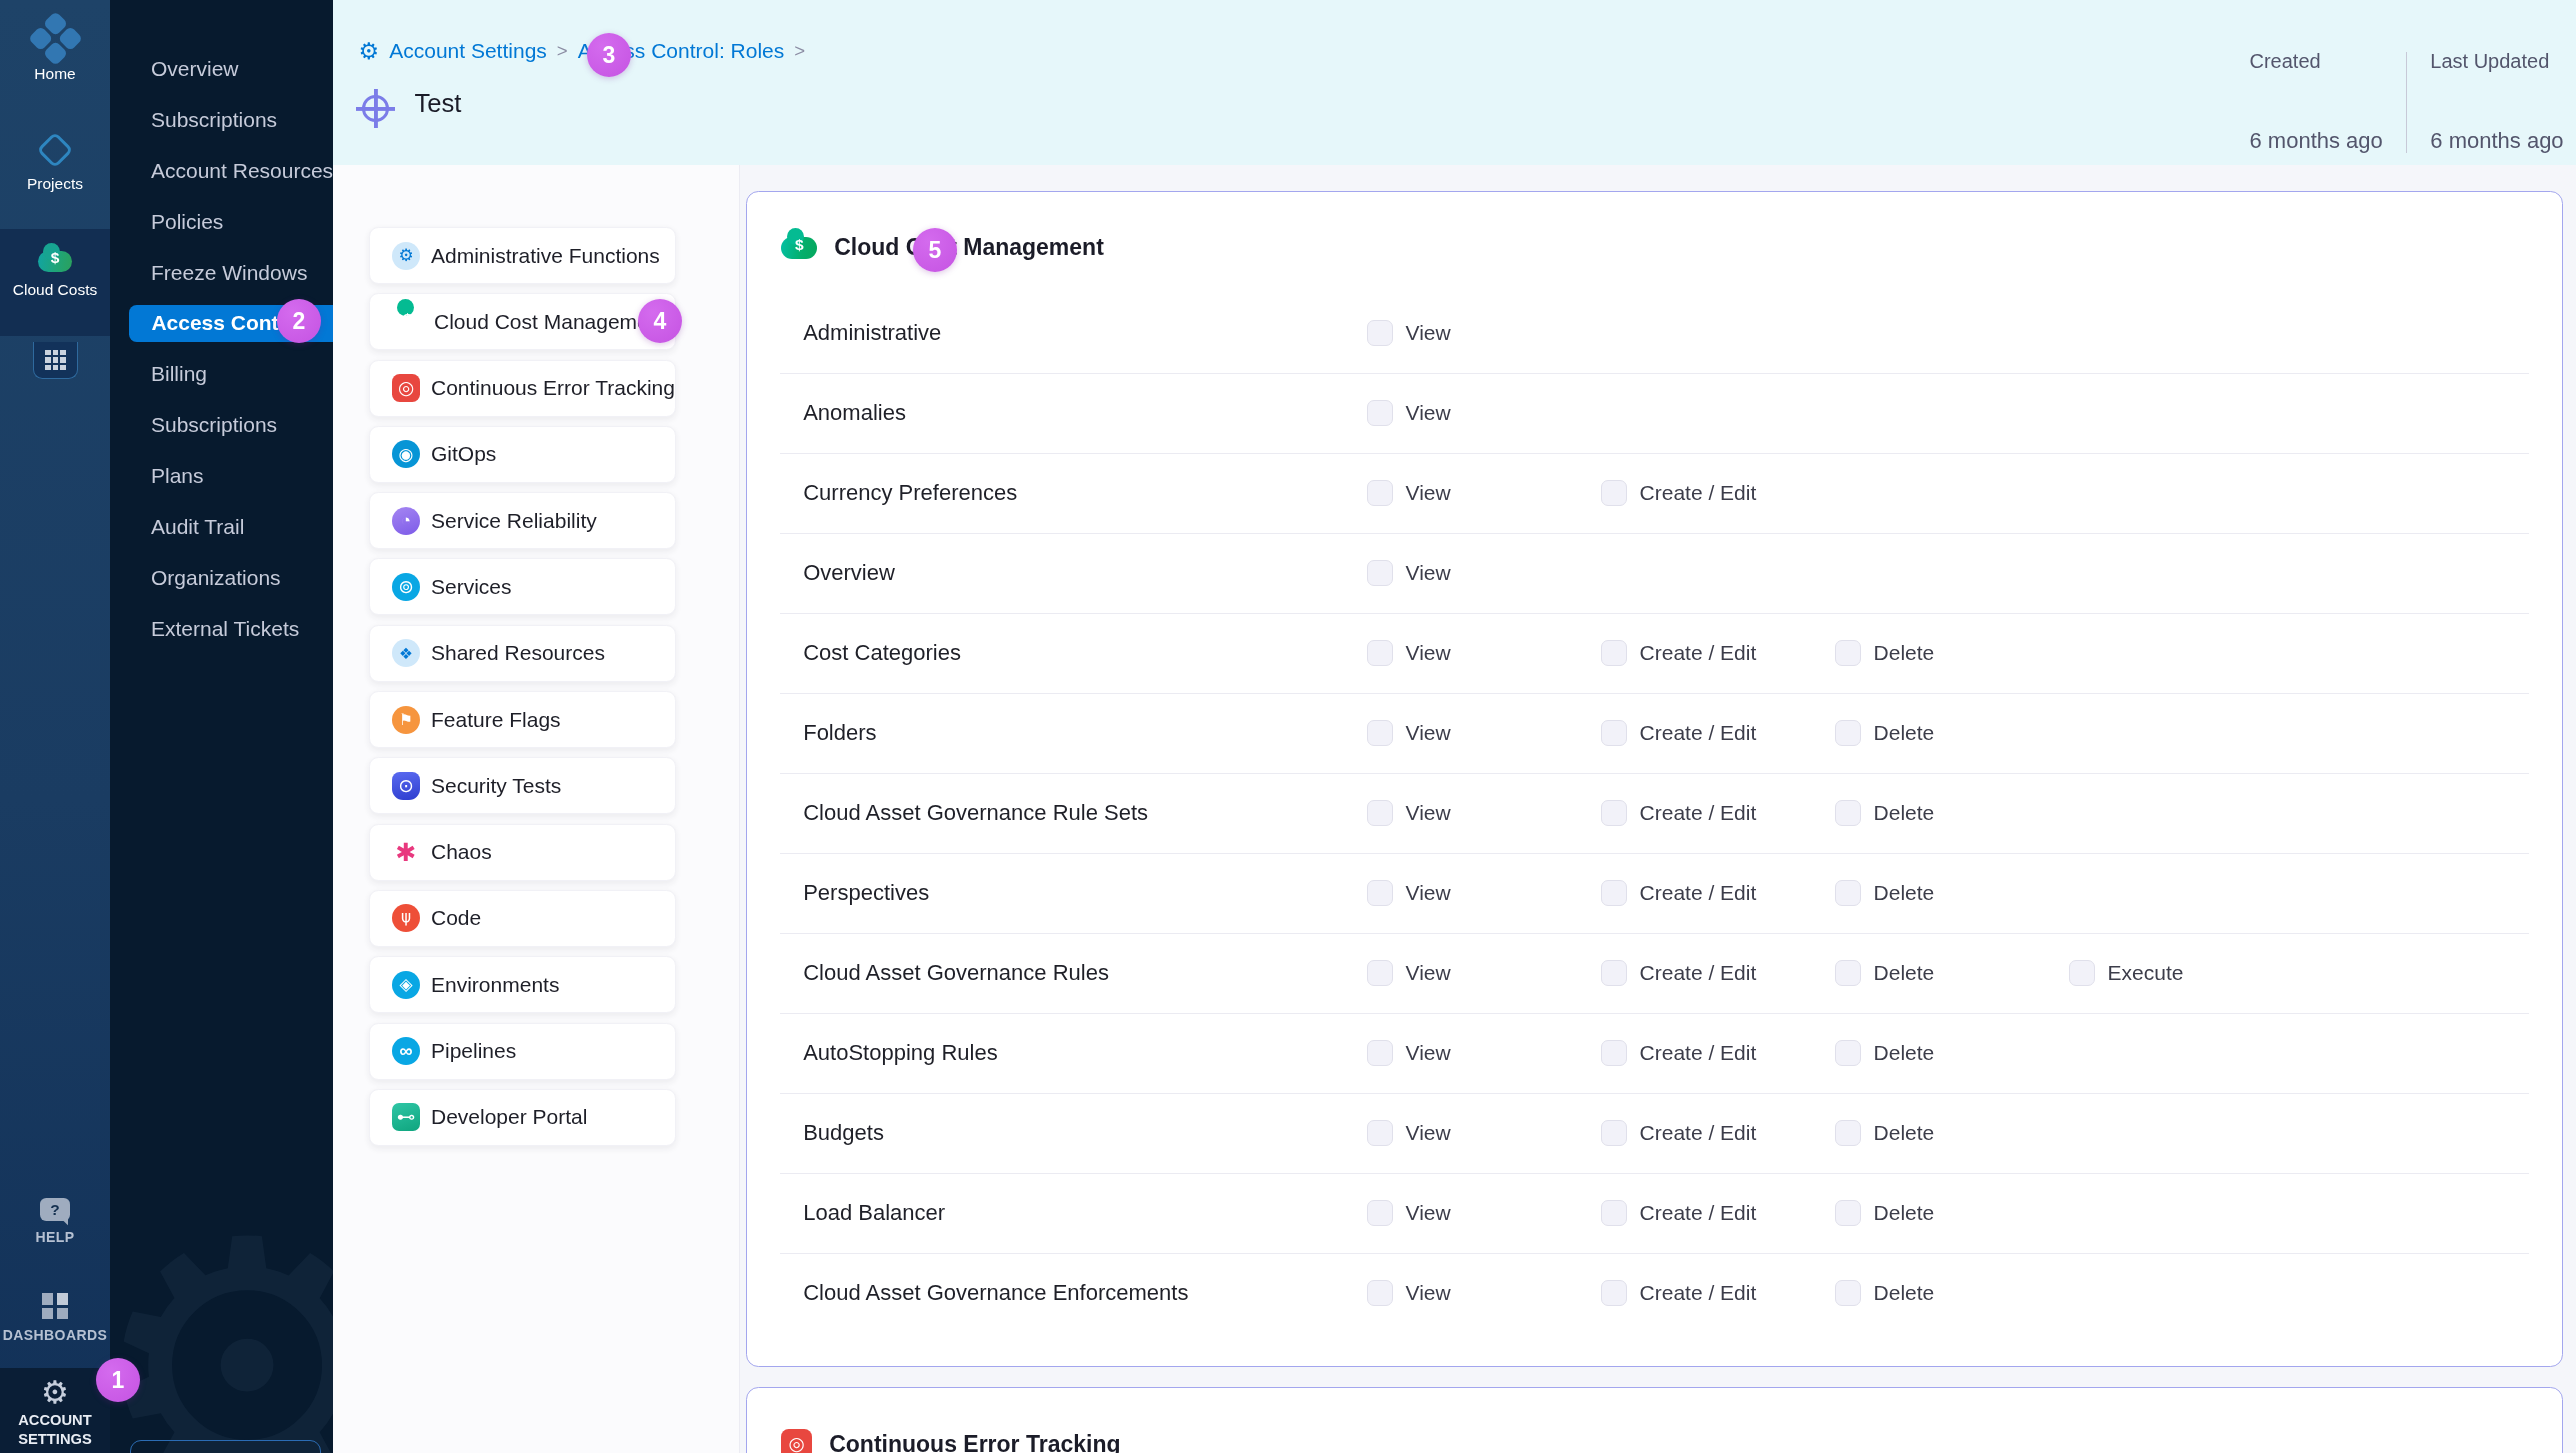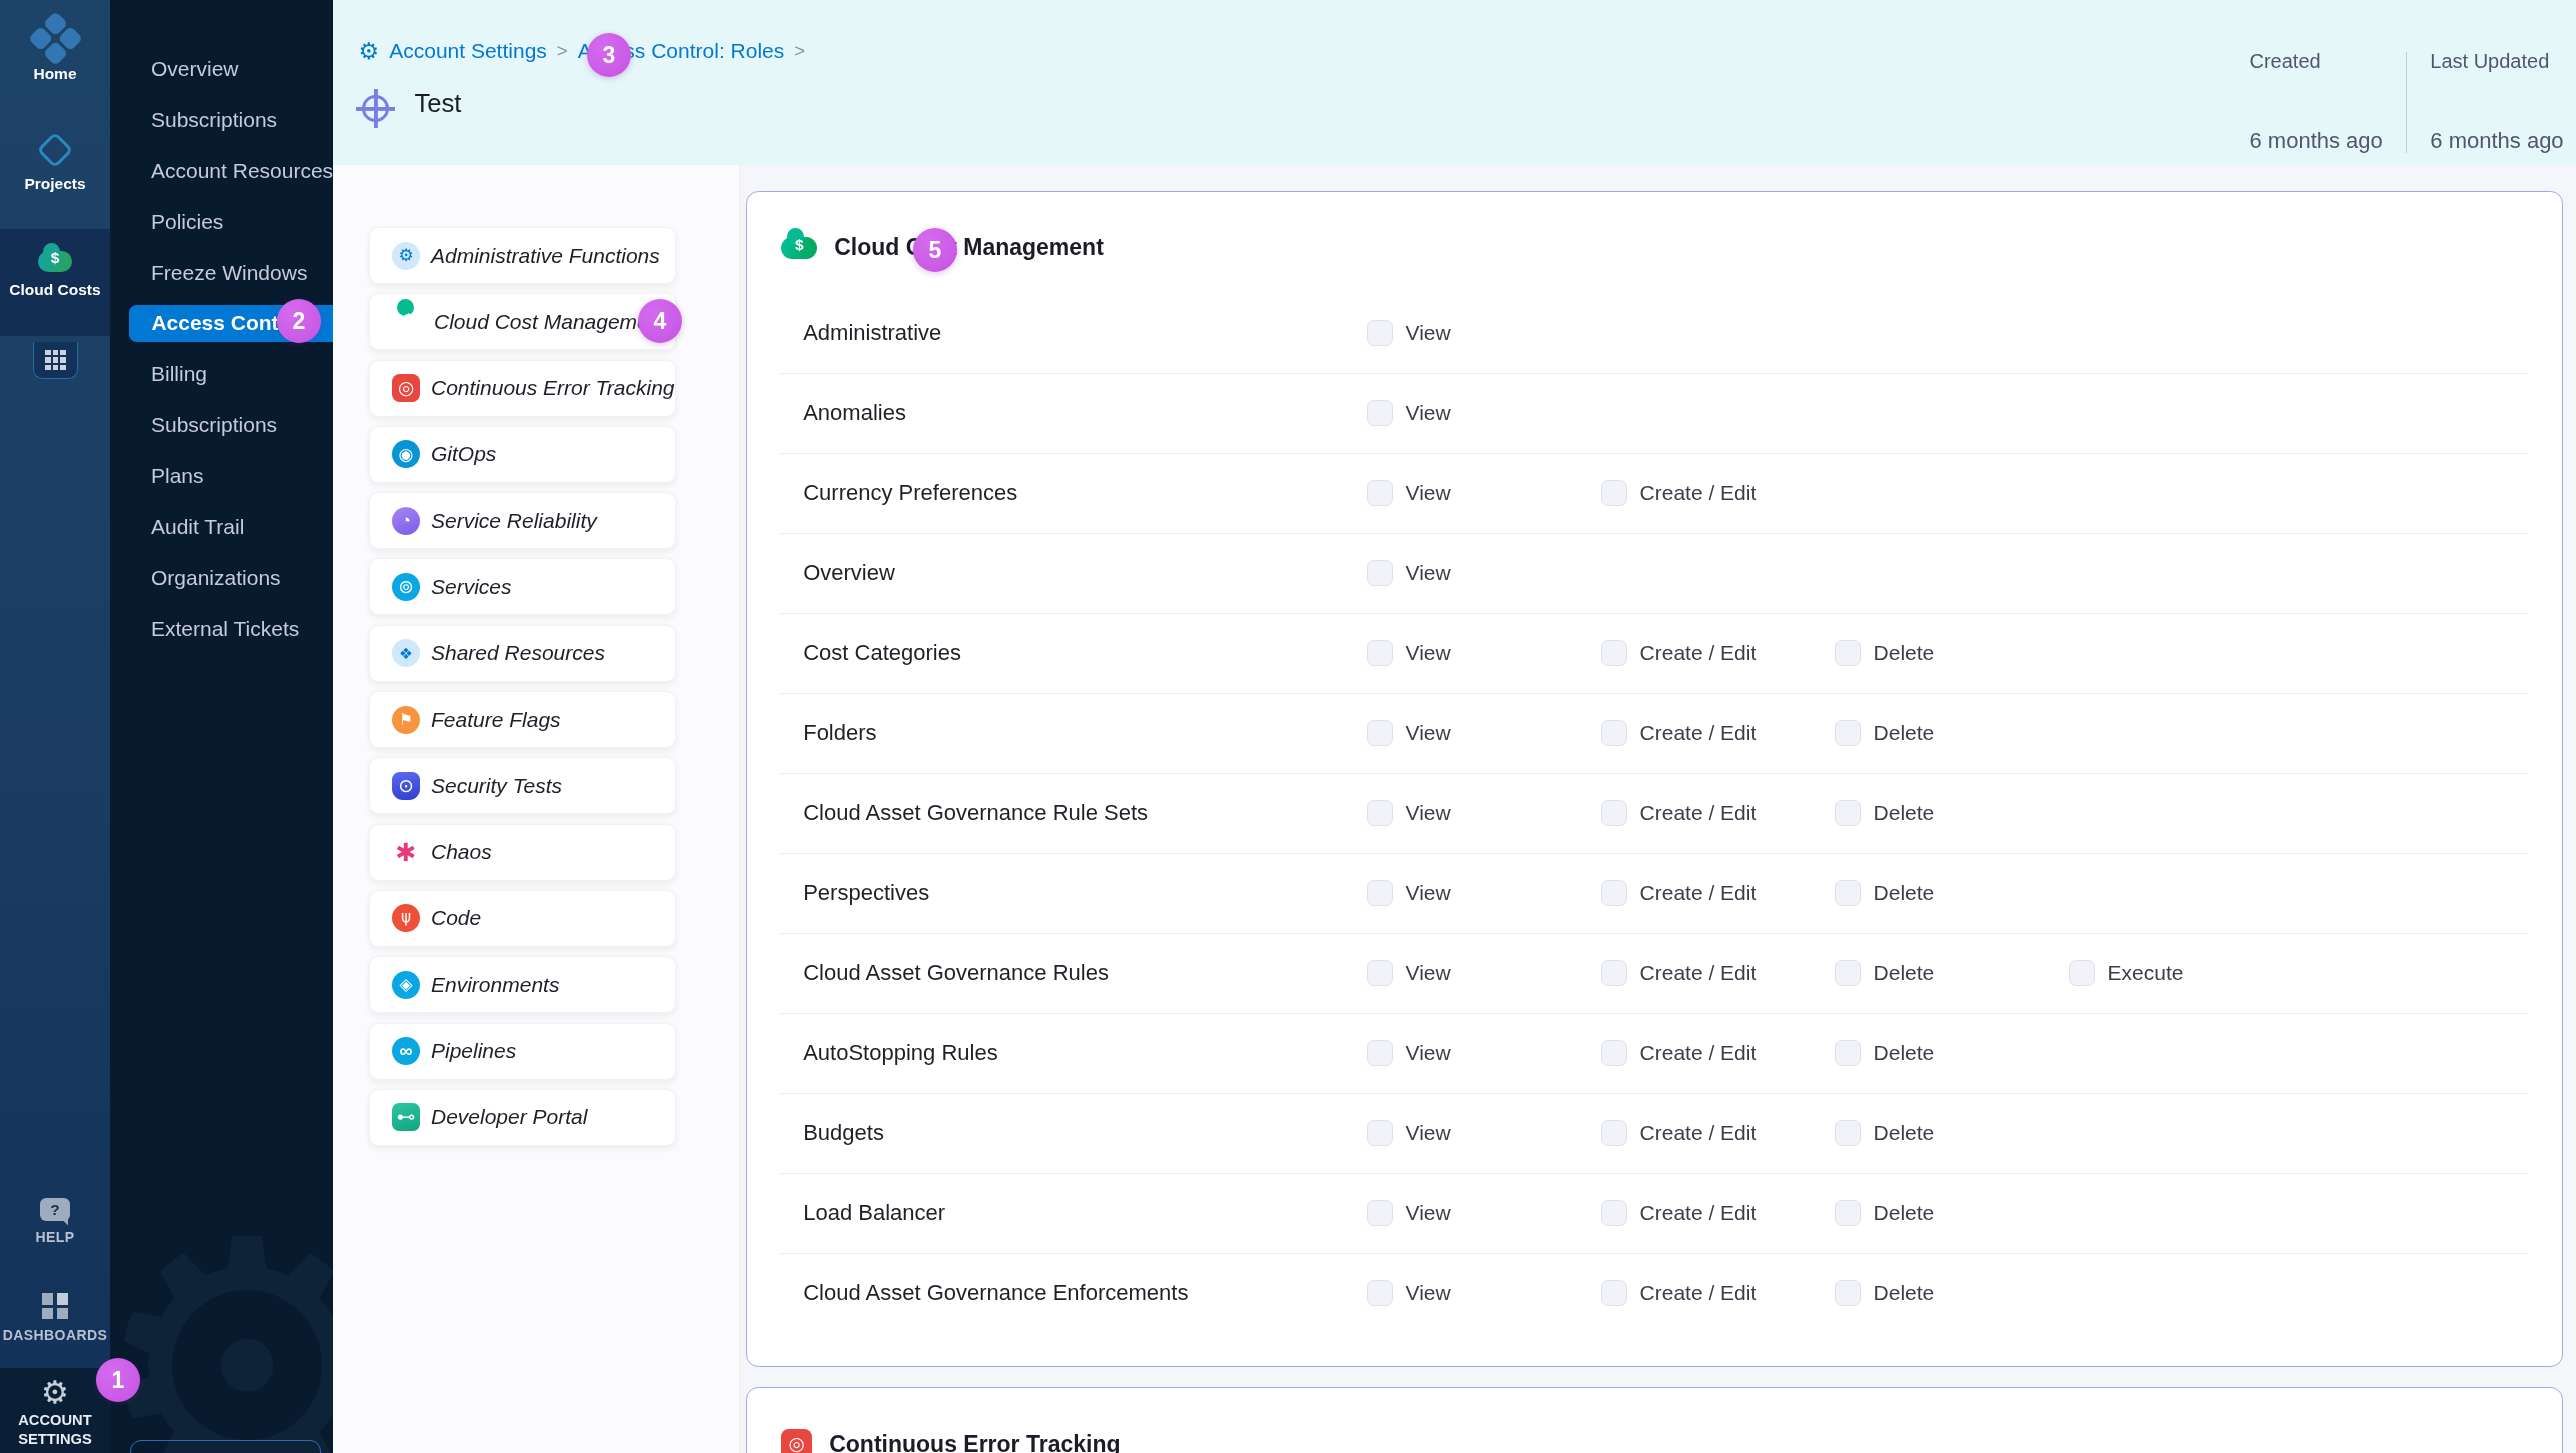--- a/index.html
+++ b/index.html
@@ -4,21 +4,21 @@
 <style>
   * { margin:0; padding:0; box-sizing:border-box; }
   html,body { width:2576px; height:1454px; overflow:hidden;
     font-family:"Liberation Sans","DejaVu Sans",sans-serif; background:#F5F6FA; position:relative; }
 
   
   .rail { position:absolute; left:0; top:0; width:110px; height:1454px; z-index:6;
     background:linear-gradient(180deg,#1E4368 0%,#1A3C62 55%,#123158 100%); }
   .rail-item { position:absolute; left:0; width:110px; display:flex; flex-direction:column;
     align-items:center; gap:7.7px; cursor:pointer; }
-  .rail-label { font-size:15.5px; font-weight:700; color:#FFFFFF; }
+  .rail-label { font-size:15.5px; font-weight:400; color:#FFFFFF; }
   .rail-label-sm { font-size:14px; font-weight:600; color:#B6C1D2; letter-spacing:0.4px; }
   .home-logo { width:39px; height:39px; transform:rotate(45deg); display:grid;
     grid-template-columns:1fr 1fr; grid-template-rows:1fr 1fr; gap:3.9px; }
   .home-logo span { background:#3277B2; border-radius:5.4px; }
   .cube-icon { width:26px; height:26px; border:3.9px solid #2E86C0; border-radius:6.2px;
     transform:rotate(45deg); margin:4.6px 0; }
   .rail-sel-block { position:absolute; left:0; top:229px; width:110px; height:107px;
     background:#122E52; display:flex; flex-direction:column; align-items:center; gap:9.3px;
     padding-top:22px; cursor:pointer; }
   .module-picker { position:absolute; left:33px; top:342px; width:45px; height:37px;
@@ -82,21 +82,21 @@
   .meta-col { display:flex; flex-direction:column; gap:7px; color:#53556C; }
   .meta-label { font-size:20px; }
   .meta-value { font-size:22px;margin-top:48px; }
   .meta-div { width:1.5px; background:#C7C9D7; margin:1.5px 23px; }
 
   
   .modcol { position:absolute; left:333px; top:165px; bottom:0; width:407px; background:#FBFBFD;
     border-right:1.5px solid #ECECF3; z-index:1; padding-top:62px; }
   .mcard { width:307px; height:57px; margin:0 0 9.3px 36px; background:#FFFFFF;
     border:1.5px solid #F1F1F6; border-radius:9.3px; box-shadow:0 2.3px 6.2px rgba(40,41,61,0.07);
-    display:flex; align-items:center; padding-left:22px; gap:11px; cursor:pointer;font-style:italic; }
+    display:flex; align-items:center; padding-left:22px; gap:11px; cursor:pointer; }
   .mod-label { font-size:21px; font-weight:500; color:#1E1F28; white-space:nowrap; }
   .mod-icon { width:28px; height:28px; border-radius:50%; flex:none; display:flex;
     align-items:center; justify-content:center; font-size:15.5px; color:#fff; line-height:1; }
   .ic-gear-blue { background:#CFE8FA; color:#0278D5; } .ic-gear-blue::before { content:"⚙"; font-size:17px; }
   .ic-target-red { background:#E8473F; border-radius:7.7px; } .ic-target-red::before { content:"◎"; font-size:18.6px; }
   .ic-gitops { background:#0795D6; } .ic-gitops::before { content:"◉"; font-size:17px; }
   .ic-environment-groups { background:#09A7E4; } .ic-environment-groups::before { content:"◇"; font-size:17px; }
   .ic-service-reliability { background:linear-gradient(160deg,#A586F2,#7D5BE8); }
   .ic-service-reliability::before { content:"◔"; font-size:17px; }
   .ic-services { background:#09A7E4; } .ic-services::before { content:"⊚"; font-size:18.6px; }

